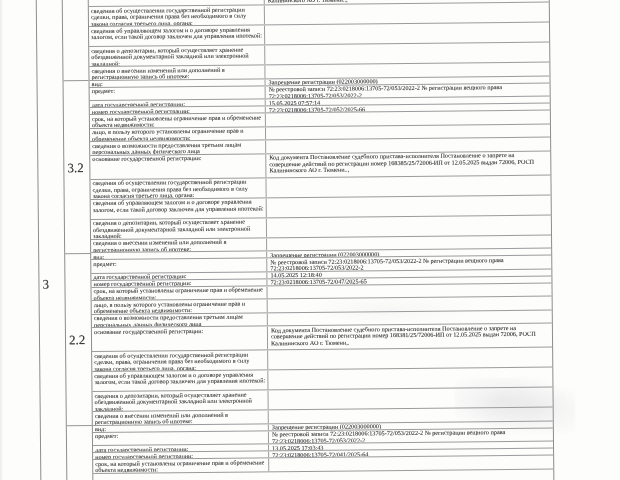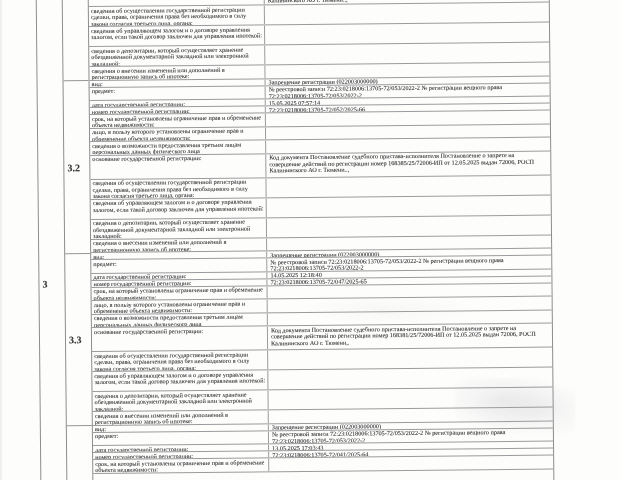--- a/index.html
+++ b/index.html
@@ -17,23 +17,22 @@
   .scan-table *{box-sizing:border-box;}
   .col-num{
     width:27px;flex:0 0 27px;position:relative;
     border-left:1px solid #8d8d8f;border-right:1px solid #8d8d8f;
   }
   .col-subnum{
     width:26px;flex:0 0 26px;position:relative;
     border-right:1px solid #8d8d8f;
   }
   .num-label{
-    position:absolute;left:3px;font-size:10px;line-height:7px;color:#3c3c3e;
+    position:absolute;left:3px;font-size:13px;line-height:7px;color:#3c3c3e;
     text-shadow:0.2px 0.2px 0.35px rgba(70,70,70,.55);
-    font-weight:bold;
   }
   .sub-divider{position:absolute;left:0;right:0;height:0;border-top:1px solid #979799;}
   .col-rows{flex:1 1 auto;border-right:1px solid #8d8d8f;display:flex;flex-direction:column;}
   .row{
     display:flex;align-items:stretch;overflow:hidden;
     border-bottom:1px solid #9b9b9d;flex:0 0 auto;
   }
   .lbl{
     width:176px;flex:0 0 176px;border-right:1px solid #9b9b9d;
     padding:0.5px 2px 0 2px;font-size:6.2px;line-height:6.55px;
@@ -79,21 +78,21 @@
 
     <div class="col-num">
       <span class="num-label" style="top:284px;">3</span>
     </div>
 
     <div class="col-subnum">
       <div class="sub-divider" style="top:84px;"></div>
       <div class="sub-divider" style="top:257px;"></div>
       <div class="sub-divider" style="top:429px;"></div>
       <span class="num-label" style="top:168px;">3.2</span>
-      <span class="num-label" style="top:340px;">3.3</span>
+      <span class="num-label" style="top:340px;">2.2</span>
     </div>
 
     <div class="col-rows">
 
       <div class="row hp">
         <div class="lbl"></div>
         <div class="val">
             <span>Калининского АО г. Тюмени..,</span>
           </div>
       </div>

